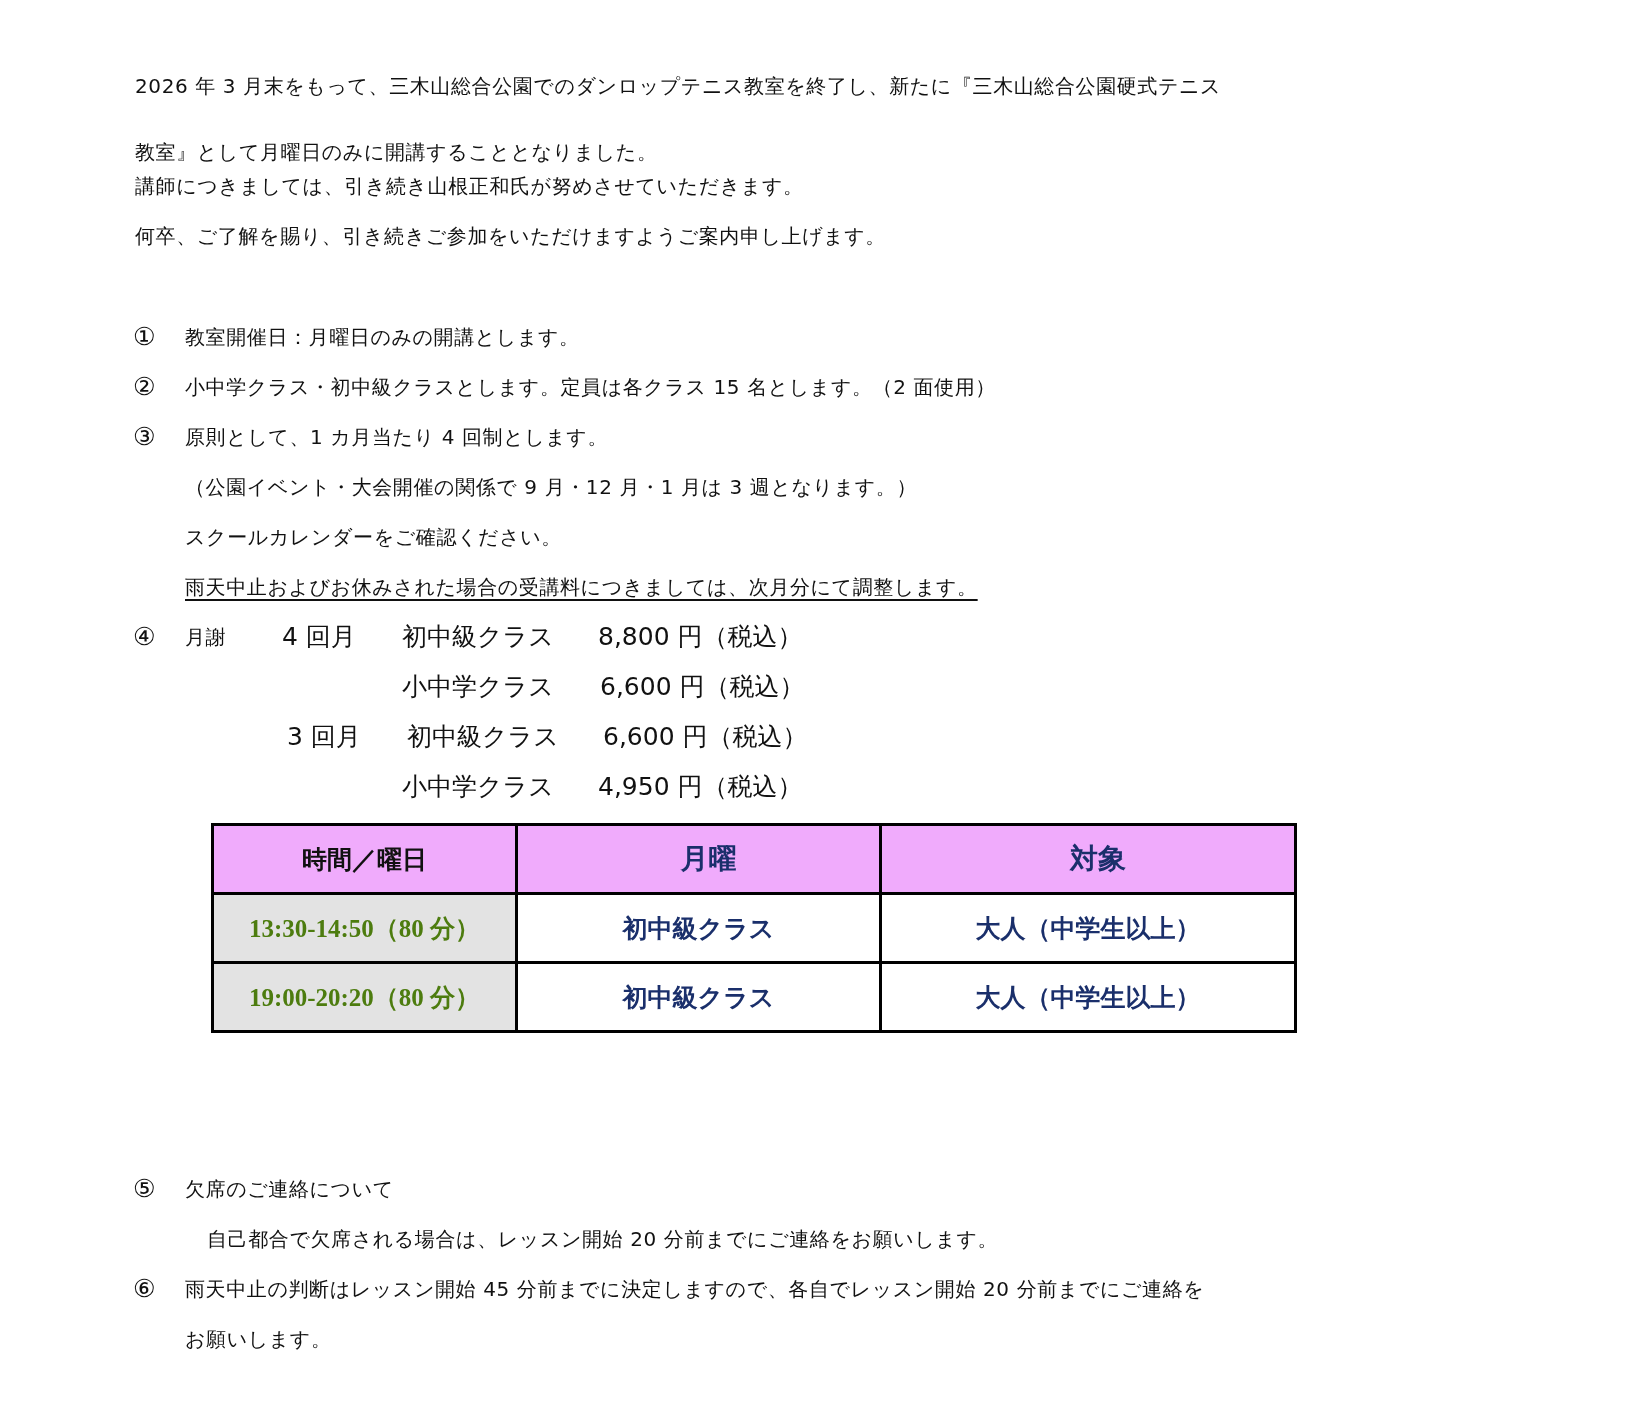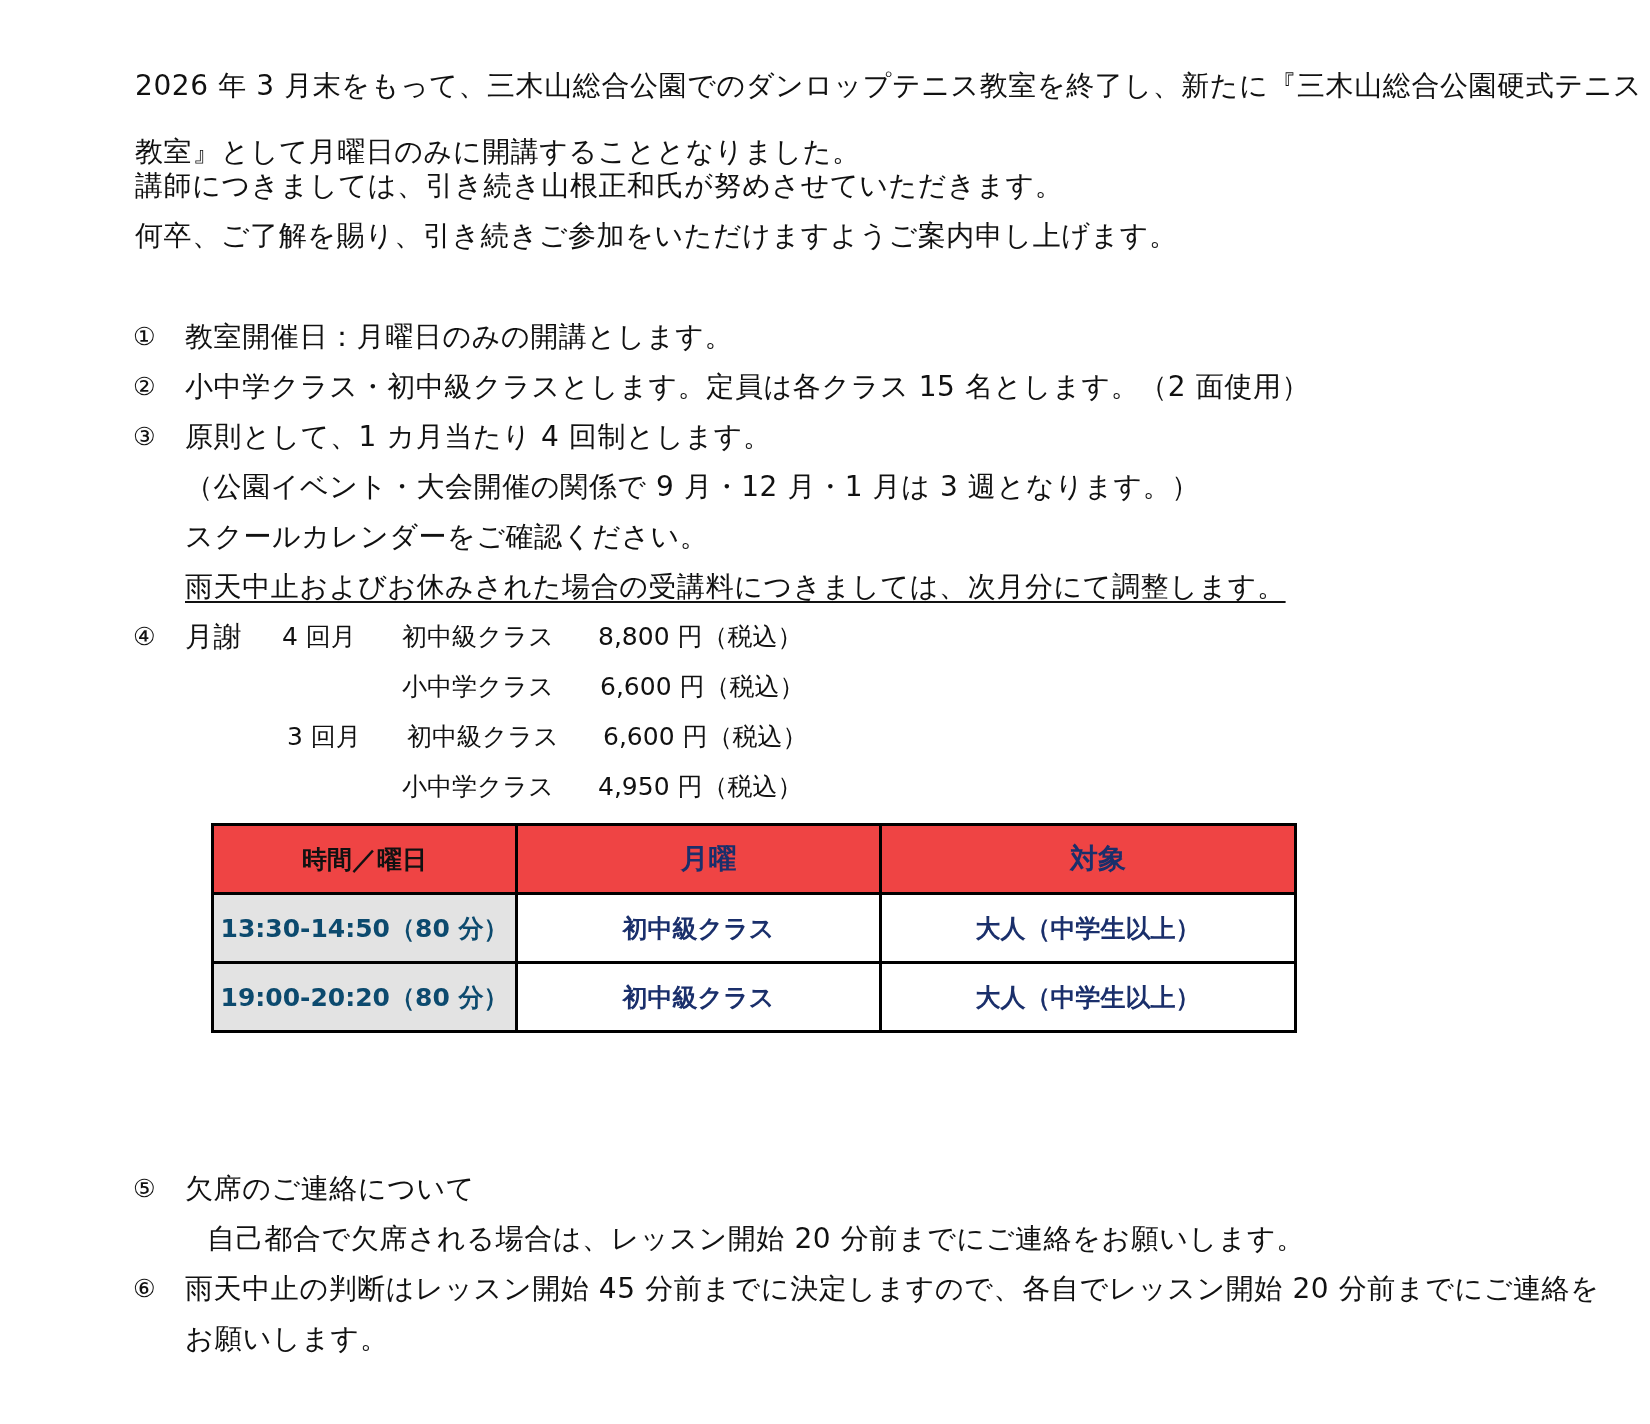--- a/index.html
+++ b/index.html
@@ -10,21 +10,21 @@
     body {
       width: 1650px;
       height: 1424px;
       position: relative;
       overflow: hidden;
       font-family: "DejaVu Sans", "Liberation Sans", sans-serif;
       color: #111111;
     }
     .line {
       position: absolute;
-      font-size: 28px;
+      font-size: 20px;
       line-height: 30px;
       white-space: nowrap;
       letter-spacing: 0.6px;
     }
     .num {
       position: absolute;
       font-size: 25px;
       line-height: 30px;
       left: 133px;
     }
@@ -44,24 +44,24 @@
     table.schedule td, table.schedule th {
       border: 3px solid #000000;
       height: 66px;
       text-align: center;
       vertical-align: middle;
       font-size: 25px;
       font-weight: bold;
       padding: 0;
       white-space: nowrap;
     }
-    table.schedule th { background: #ef4444; }
+    table.schedule th { background: #f0abfc; }
     table.schedule th.head-col { color: #111111; }
     table.schedule th.head-blue { color: #1a2f6b; font-size: 28px; padding-left: 20px; }
-    table.schedule td.time { background: #e3e3e3; color: #0c4a6e; }
+    table.schedule td.time { background: #e3e3e3; color: #4d7c0f; font-family: Liberation Serif, serif; }
     table.schedule td.blue { color: #1a2f6b; background: #ffffff; }
     .fee-row { position: absolute; font-size: 25px; line-height: 30px; white-space: nowrap; }
   </style>
 </head>
 <body>
 
 <div>
   <div class="line" style="left:135px; top:71px;">2026 年 3 月末をもって、三木山総合公園でのダンロップテニス教室を終了し、新たに『三木山総合公園硬式テニス</div>
   <div class="line" style="left:135px; top:109px;margin-top:28px;">教室』として月曜日のみに開講することとなりました。</div>
   <div class="line" style="left:135px; top:171px;">講師につきましては、引き続き山根正和氏が努めさせていただきます。</div>

